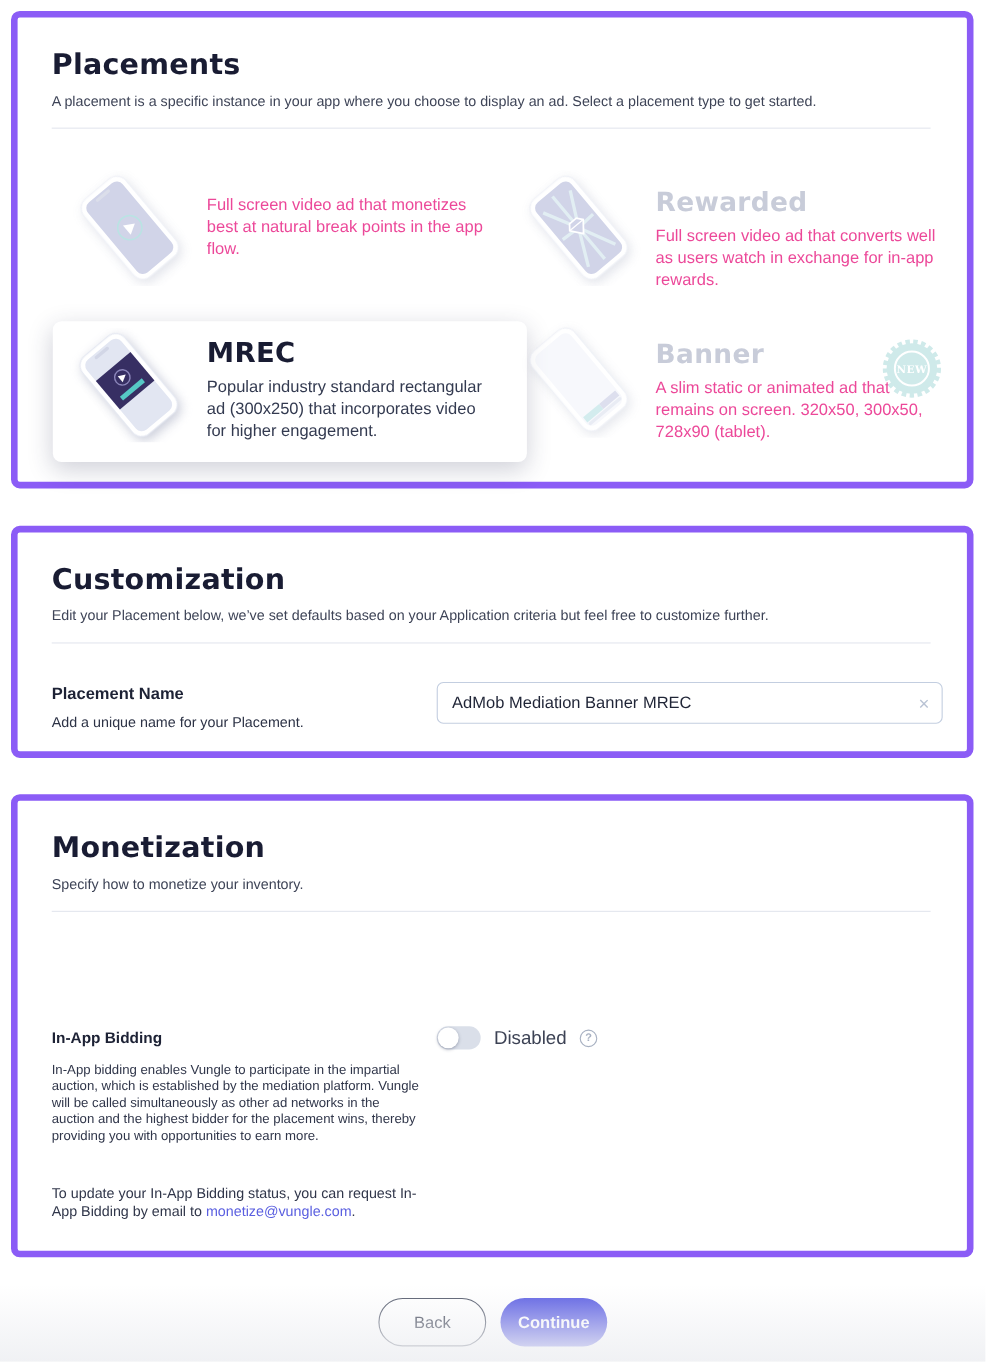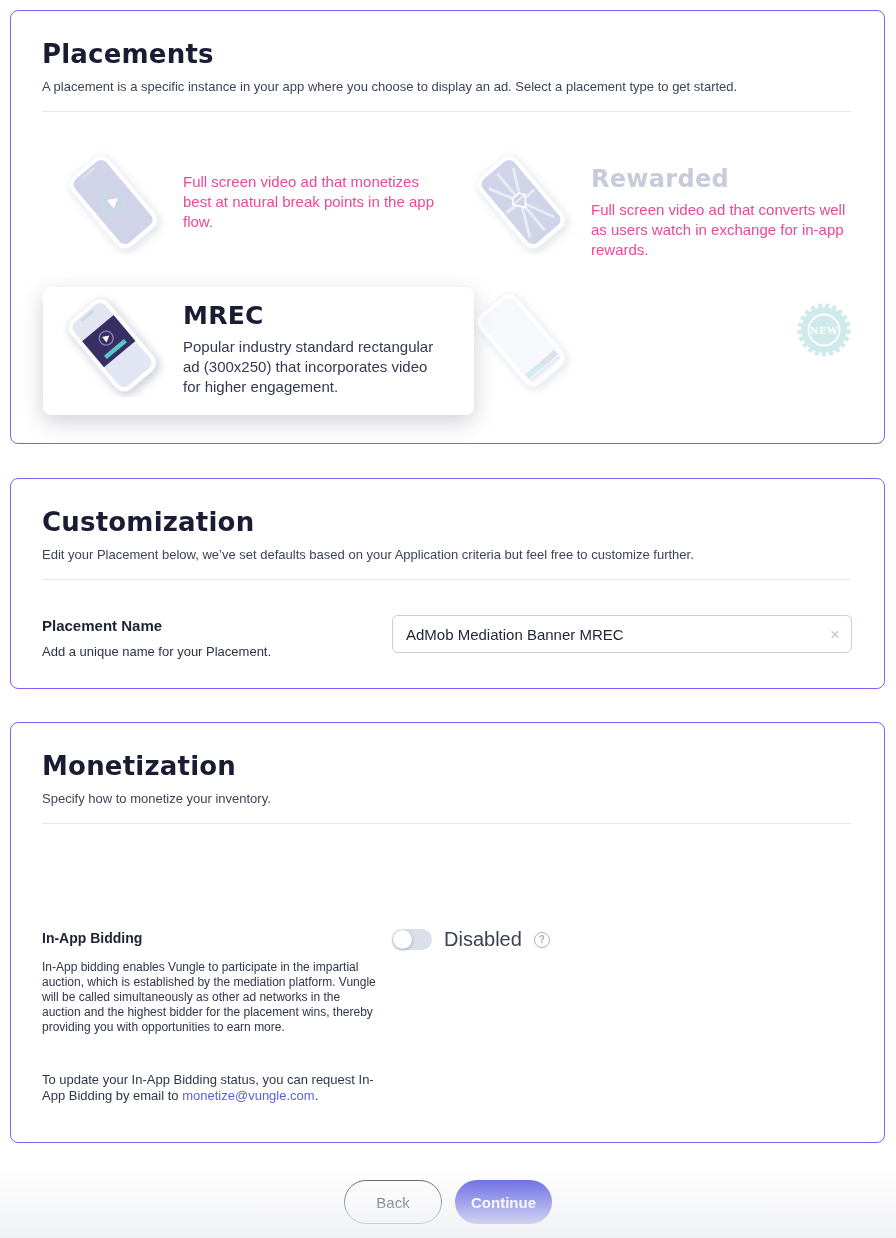--- a/index.html
+++ b/index.html
@@ -11,21 +11,21 @@
     position:relative;
     overflow:hidden;
   }
   .page { position:relative; width:896px; height:1238px; background:#fff; }
   .page-bottom-strip {
     position:absolute; left:0; right:0; bottom:0; height:70px;
     background:linear-gradient(180deg, rgba(244,245,247,0) 0%, #f0f1f4 100%);
   }
   .card {
     position:absolute; left:10px; width:875px;
-    background:#fff; border:1px solid #8b5cf6; border-radius:8px;
+    background:#fff; border:6px solid #8b5cf6; border-radius:8px;
   }
   .card-placements   { top:10px;  height:434px; }
   .card-customization{ top:478px; height:211px;padding-left:36px; }
   .card-monetization { top:722px; height:421px; }
 
   .card h1 {
     position:absolute; left:31px; top:28px;
     font-family:"DejaVu Sans", sans-serif;
     font-size:26px; font-weight:bold; color:#191c33; letter-spacing:0.2px;
   }
@@ -114,21 +114,21 @@
   }
   .toggle {
     width:40px; height:21px; border-radius:11px; background:#dadfe9;
     position:relative; cursor:pointer;
   }
   .toggle .knob {
     position:absolute; left:1px; top:1px; width:19px; height:19px;
     border-radius:50%; background:#fff;
     box-shadow:0 1px 3px rgba(50,60,90,0.4);
   }
-  .toggle-status { font-size:20px; color:#3c4254; }
+  .toggle-status { font-size:17px; color:#3c4254; }
   .help-icon {
     width:16px; height:16px; border:1px solid #a8b1c2; border-radius:50%;
     color:#a8b1c2; font-size:10px; line-height:14px; text-align:center;
     cursor:pointer; font-weight:bold;
   }
 
   
   .footer {
     position:absolute; top:1180px; left:0; width:896px;
     display:flex; justify-content:center; gap:13px;
@@ -226,20 +226,24 @@
         <svg width="124" height="106" viewBox="0 0 124 106">
           <g transform="rotate(-40 62 53)">
             <rect x="37" y="7" width="50" height="92" rx="11" fill="#ffffff" stroke="#e6e9f2" stroke-width="1" style="filter:drop-shadow(0 4px 5px rgba(120,128,160,0.3))"></rect>
             <rect x="41.5" y="11.5" width="41" height="83" rx="7" fill="#f3f5fb"></rect>
             <rect x="43" y="82" width="19" height="6" fill="#b9e1e4"></rect>
             <rect x="62" y="82" width="19" height="6" fill="#c9cde4"></rect>
             <rect x="43" y="89" width="38" height="3" rx="1.5" fill="#dde1ee"></rect>
           </g>
         </svg>
       </div>
+      <div class="ptext">
+        <div class="ptype-title">Banner</div>
+        <div class="ptype-desc">A slim static or animated ad that remains on screen. 320x50, 300x50, 728x90 (tablet).</div>
+      </div>
       <div class="new-badge">
         <svg width="54" height="54" viewBox="0 0 54 54">
           <circle cx="27" cy="27" r="23" fill="#cfeaea"></circle>
           <circle cx="27" cy="27" r="24" fill="none" stroke="#cfeaea" stroke-width="5" stroke-dasharray="4 3.1"></circle>
           <circle cx="27" cy="27" r="15.5" fill="none" stroke="#ffffff" stroke-width="1.8"></circle>
           <text x="27" y="31" text-anchor="middle" font-family="DejaVu Serif, serif" font-size="9.5" font-weight="bold" fill="#ffffff" letter-spacing="0.5">NEW</text>
         </svg>
       </div>
     </div>
   </section>

